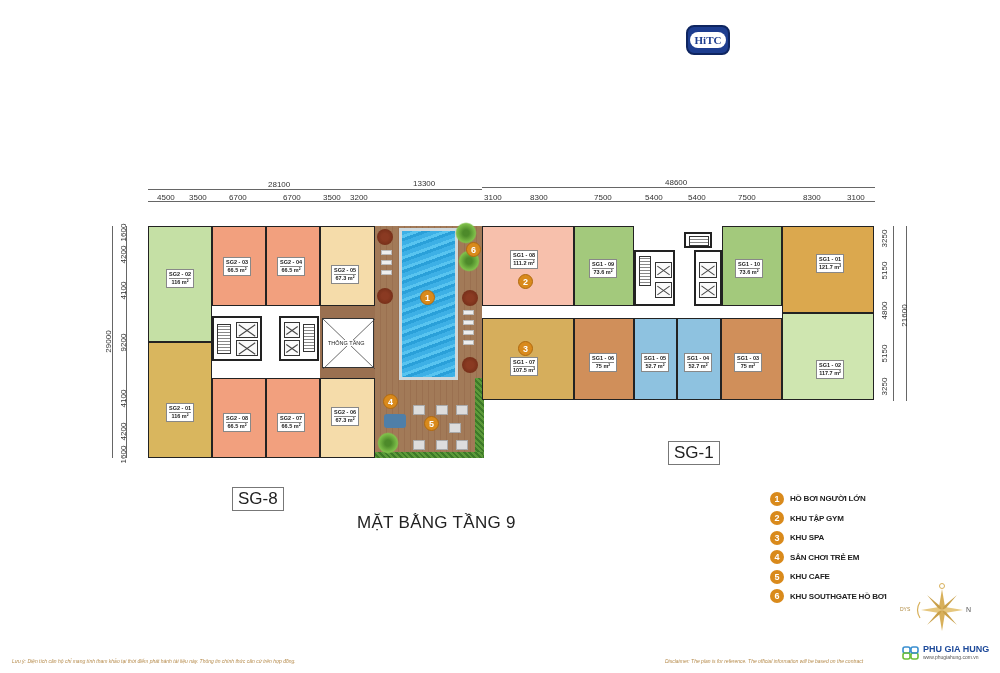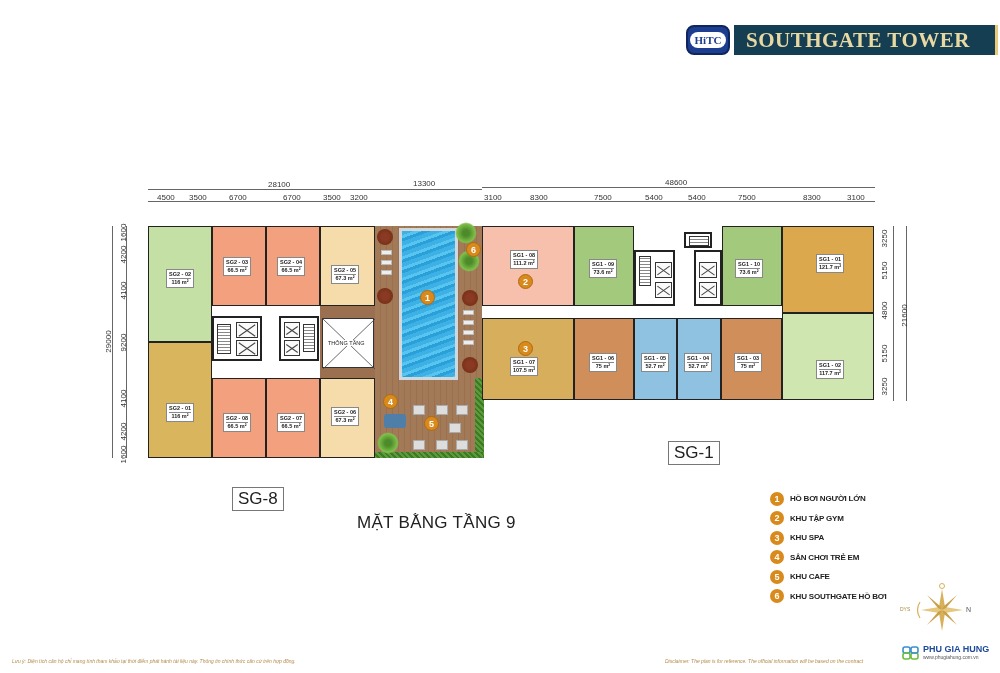--- a/index.html
+++ b/index.html
@@ -57,23 +57,20 @@
   .pgh-name { color: #1e4a9a; font-weight: bold; font-size: 9px; }
   .pgh-url { color: #555; font-size: 5px; }
 </style>
 </head>
 <body>
 
 <div class="abs brand">
   <div class="brand-badge">
       <span>HiTC</span>
     </div>
-  <div class="brand-bar">
-      <span>SOUTHGATE TOWER</span>
-    </div>
 </div>
 
 <div>
   <div class="dim-line" style="left:148px;top:189px;width:334px;height:1px;"></div>
   <div class="dim-line" style="left:482px;top:187px;width:393px;height:1px;"></div>
   <div class="dim-line" style="left:148px;top:201px;width:727px;height:1px;"></div>
   <span class="dim-text" style="left:268px;top:180px;">28100</span>
   <span class="dim-text" style="left:413px;top:179px;">13300</span>
   <span class="dim-text" style="left:665px;top:178px;">48600</span>
 

